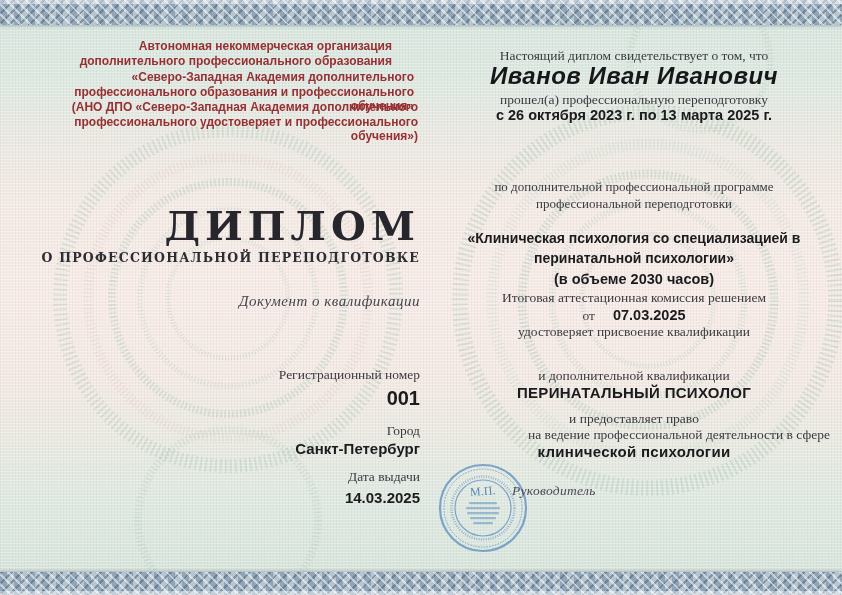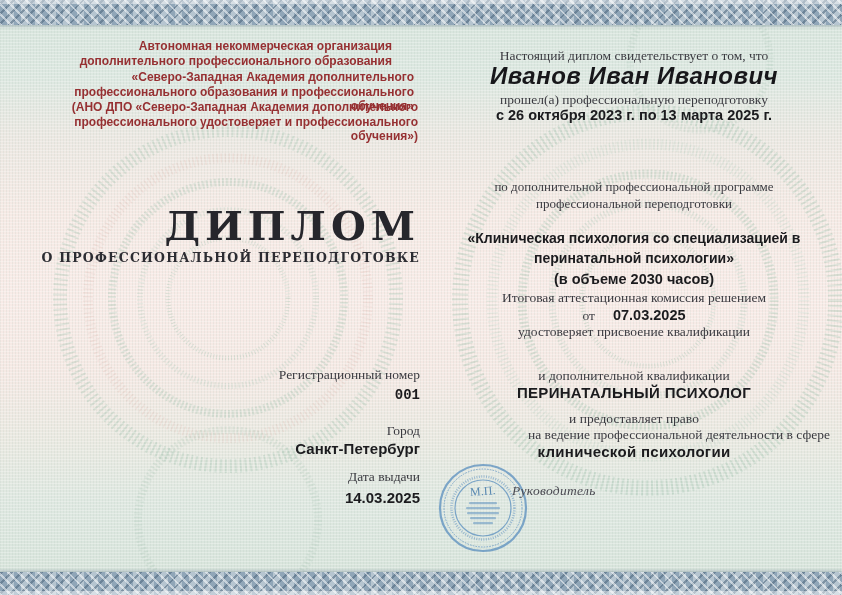--- a/index.html
+++ b/index.html
@@ -101,23 +101,24 @@
   <div class="border-band border-top"></div>
   <div class="border-band border-bottom"></div>
 
   <div class="col col-left" style="top:4px;height:595px;text-align:right;">
     <div class="abs org" style="top:35px;padding:0 28px;">Автономная некоммерческая организация дополнительного профессионального образования</div>
     <div class="abs org" style="top:66px;padding:0 6px;">«Северо-Западная Академия дополнительного профессионального образования и профессионального обучения»</div>
     <div class="abs org" style="top:96px;padding:0 2px;">(АНО ДПО «Северо-Западная Академия дополнительного профессионального удостоверяет и профессионального обучения»)</div>
 
     <div class="abs diploma-title" style="top:188px;margin-top:10px;">ДИПЛОМ</div>
     <div class="abs diploma-sub" style="top:246px;">О ПРОФЕССИОНАЛЬНОЙ ПЕРЕПОДГОТОВКЕ</div>
+    <div class="abs doc-type" style="top:289px;">Документ о квалификации</div>
 
     <div class="abs serif" style="top:362px;">Регистрационный номер</div>
-    <div class="abs boldsans" style="top:383px;font-size:14px;font-family:Liberation Mono, monospace;">001</div>
+    <div class="abs boldsans" style="top:383px;font-size:20px;">001</div>
 
     <div class="abs serif" style="top:418px;">Город</div>
     <div class="abs boldsans" style="top:436px;font-size:15px;">Санкт-Петербург</div>
 
     <div class="abs serif" style="top:464px;">Дата выдачи</div>
     <div class="abs boldsans" style="top:485px;font-size:15px;">14.03.2025</div>
   </div>
 
   <div class="col col-right" style="top:0;height:595px;">
     <div class="abs serif" style="top:47px;">Настоящий диплом свидетельствует о том, что</div>

